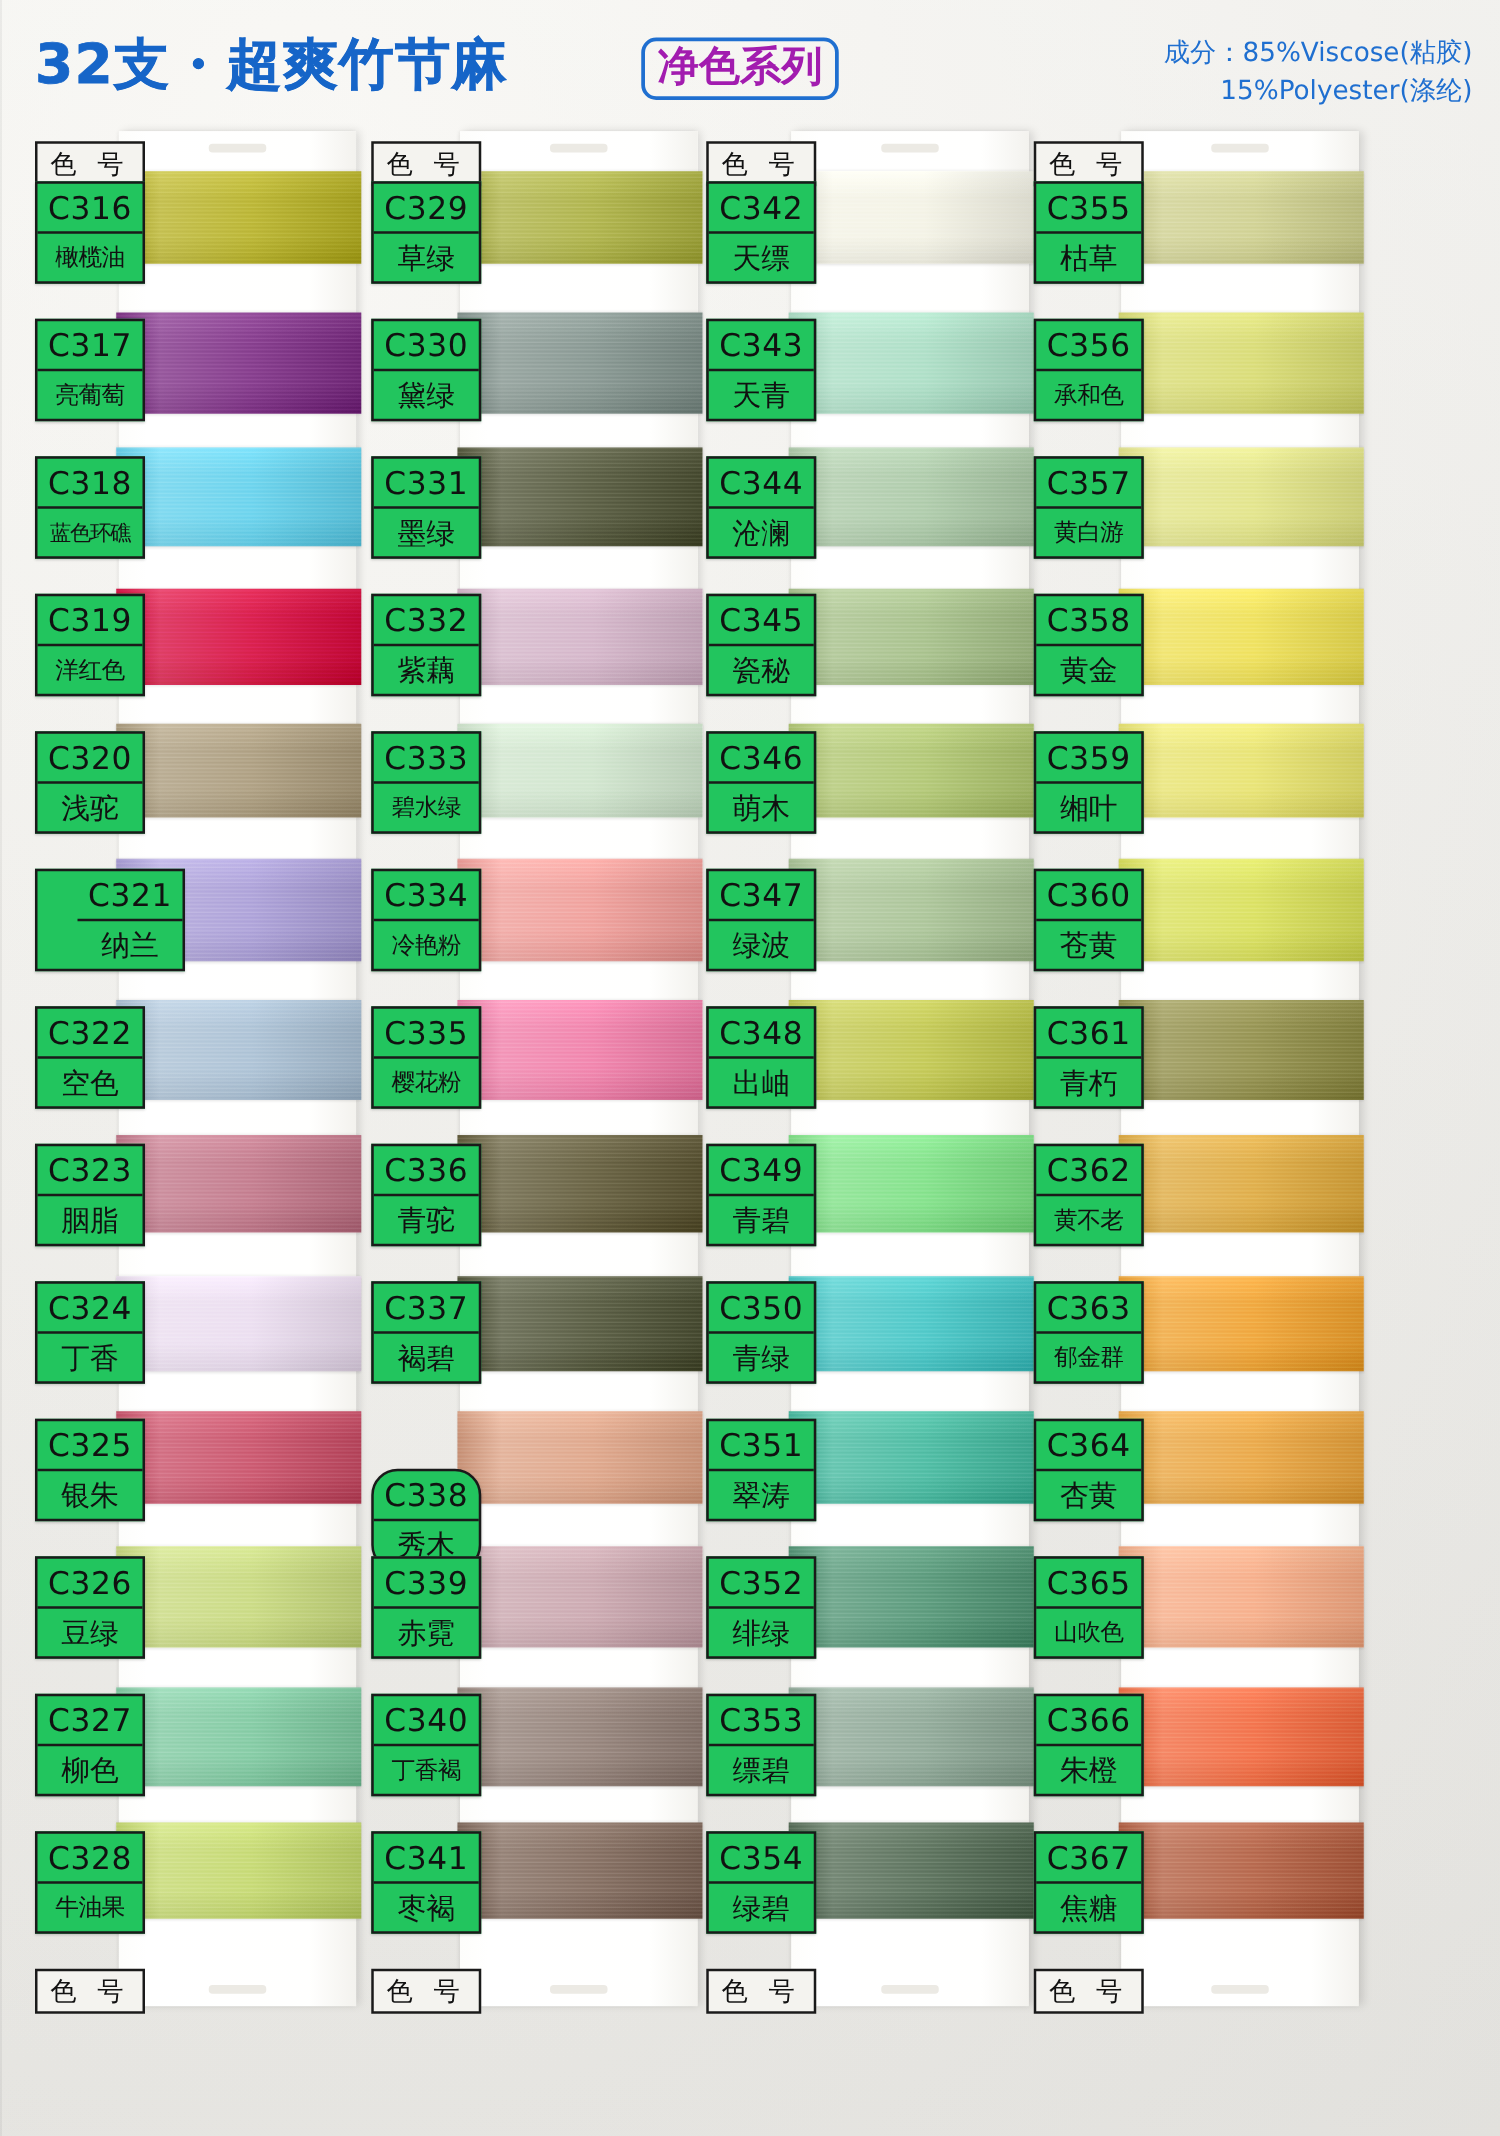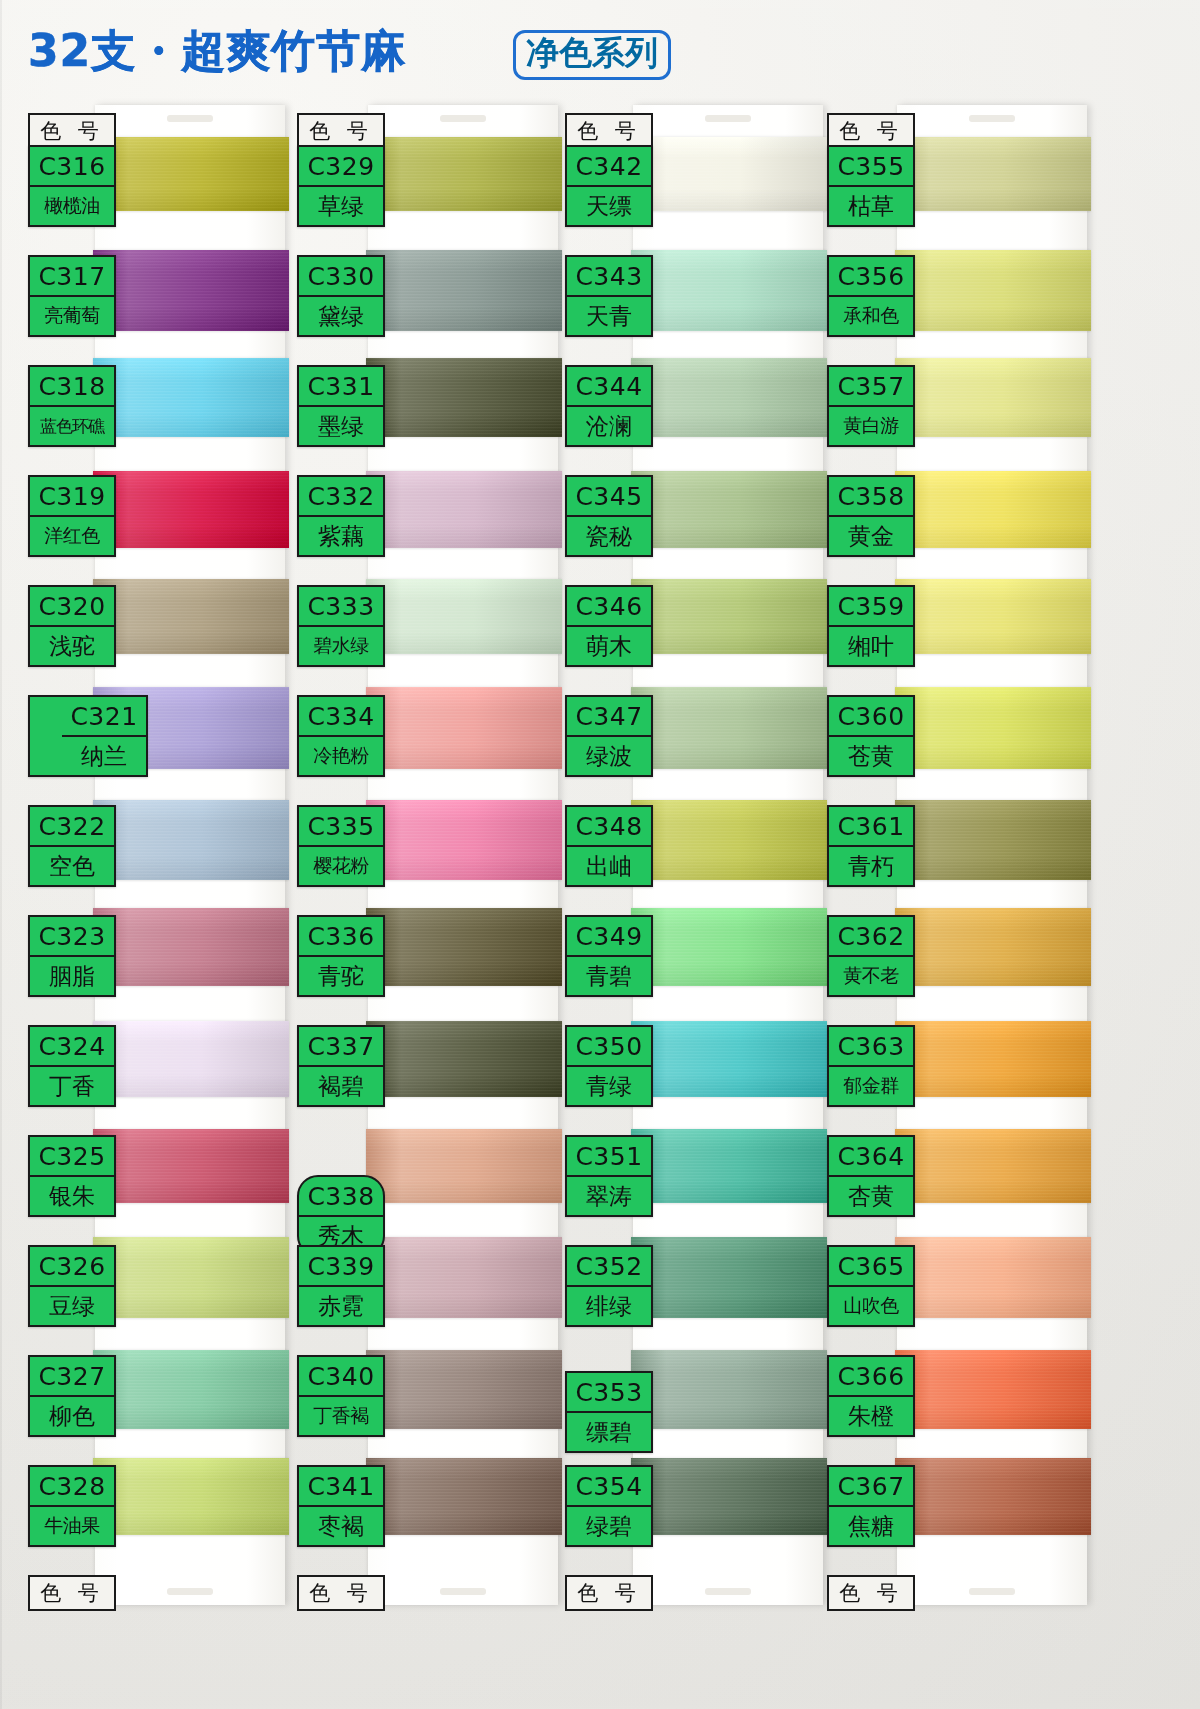--- a/index.html
+++ b/index.html
@@ -31,21 +31,21 @@
     font-family:"DejaVu Sans","Liberation Sans",sans-serif;
     font-weight:bold;font-size:44px;letter-spacing:1px;
     color:#1665c8;white-space:nowrap;
     -webkit-text-stroke:.6px #1665c8;
   }
   #series-badge{
     position:absolute;left:513px;top:30px;
     border:3px solid #1f6fd0;border-radius:12px;
     padding:3px 10px 6px 10px;
     font-family:"DejaVu Sans","Liberation Sans",sans-serif;
-    font-weight:bold;font-size:33px;color:#0369a1;
+    font-weight:bold;font-size:33px;color:#a21caf;
     line-height:1.05;white-space:nowrap;
   }
   #composition{
     position:absolute;right:22px;top:28px;
     text-align:right;color:#1f6fd0;
     font-family:"DejaVu Sans","Liberation Sans",sans-serif;
     font-size:21px;line-height:1.42;white-space:nowrap;
   }
 
   
@@ -110,20 +110,24 @@
     font-family:"DejaVu Sans","Liberation Sans",sans-serif;color:#111;}
 </style>
 </head>
 <body>
 
 <div id="paper"></div>
 
 <div id="header">
   <div id="title">32支・超爽竹节麻</div>
   <div id="series-badge">净色系列</div>
+  <div id="composition">
+    <div>成分：85%Viscose(粘胶)</div>
+    <div>15%Polyester(涤纶)</div>
+  </div>
 </div>
 
 <div id="board">
     <div class="strip" style="left: 95px;">
       <div class="notch top"></div>
       <div class="notch bot"></div>
       <div class="band" title="C316 橄榄油" style="top: 32px; height: 74px; background: linear-gradient(rgb(197, 191, 50) 0%, rgb(181, 175, 34) 28%, rgb(181, 175, 34) 70%, rgb(163, 157, 16) 100%);">
         <div class="threads"></div>
         <div class="sheen"></div>
       </div>
@@ -449,21 +453,21 @@
         <div class="row name ">青绿</div>
       </div>
       <div class="lbox" style="top: 1030px;">
         <div class="row code">C351</div>
         <div class="row name ">翠涛</div>
       </div>
       <div class="lbox" style="top: 1140px;">
         <div class="row code">C352</div>
         <div class="row name ">绯绿</div>
       </div>
-      <div class="lbox" style="top: 1250px; margin-top: 16px;">
+      <div class="lbox" style="top: 1250px;">
         <div class="row code">C353</div>
         <div class="row name ">缥碧</div>
       </div>
       <div class="lbox" style="top: 1360px;">
         <div class="row code">C354</div>
         <div class="row name ">绿碧</div>
       </div>
       <div class="hdrbox" style="top: 1470px;">
         <div class="row">色  号</div>
       </div>

